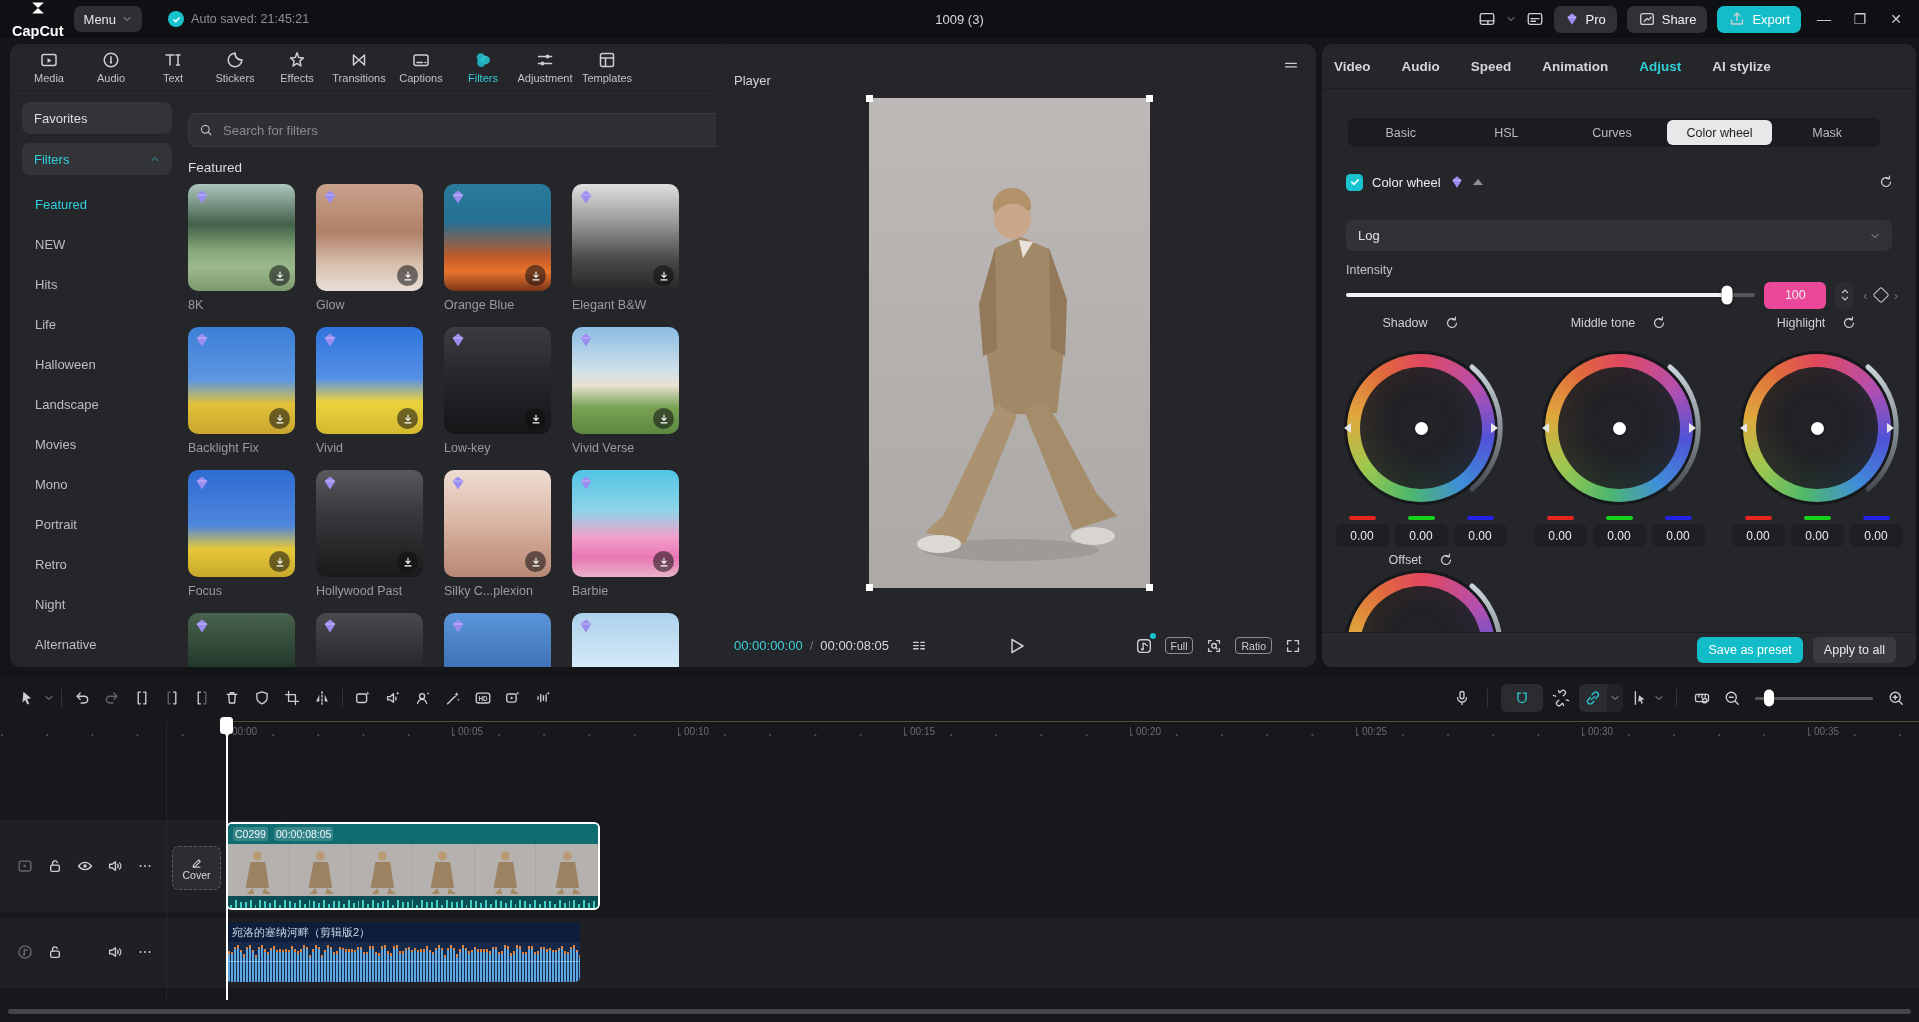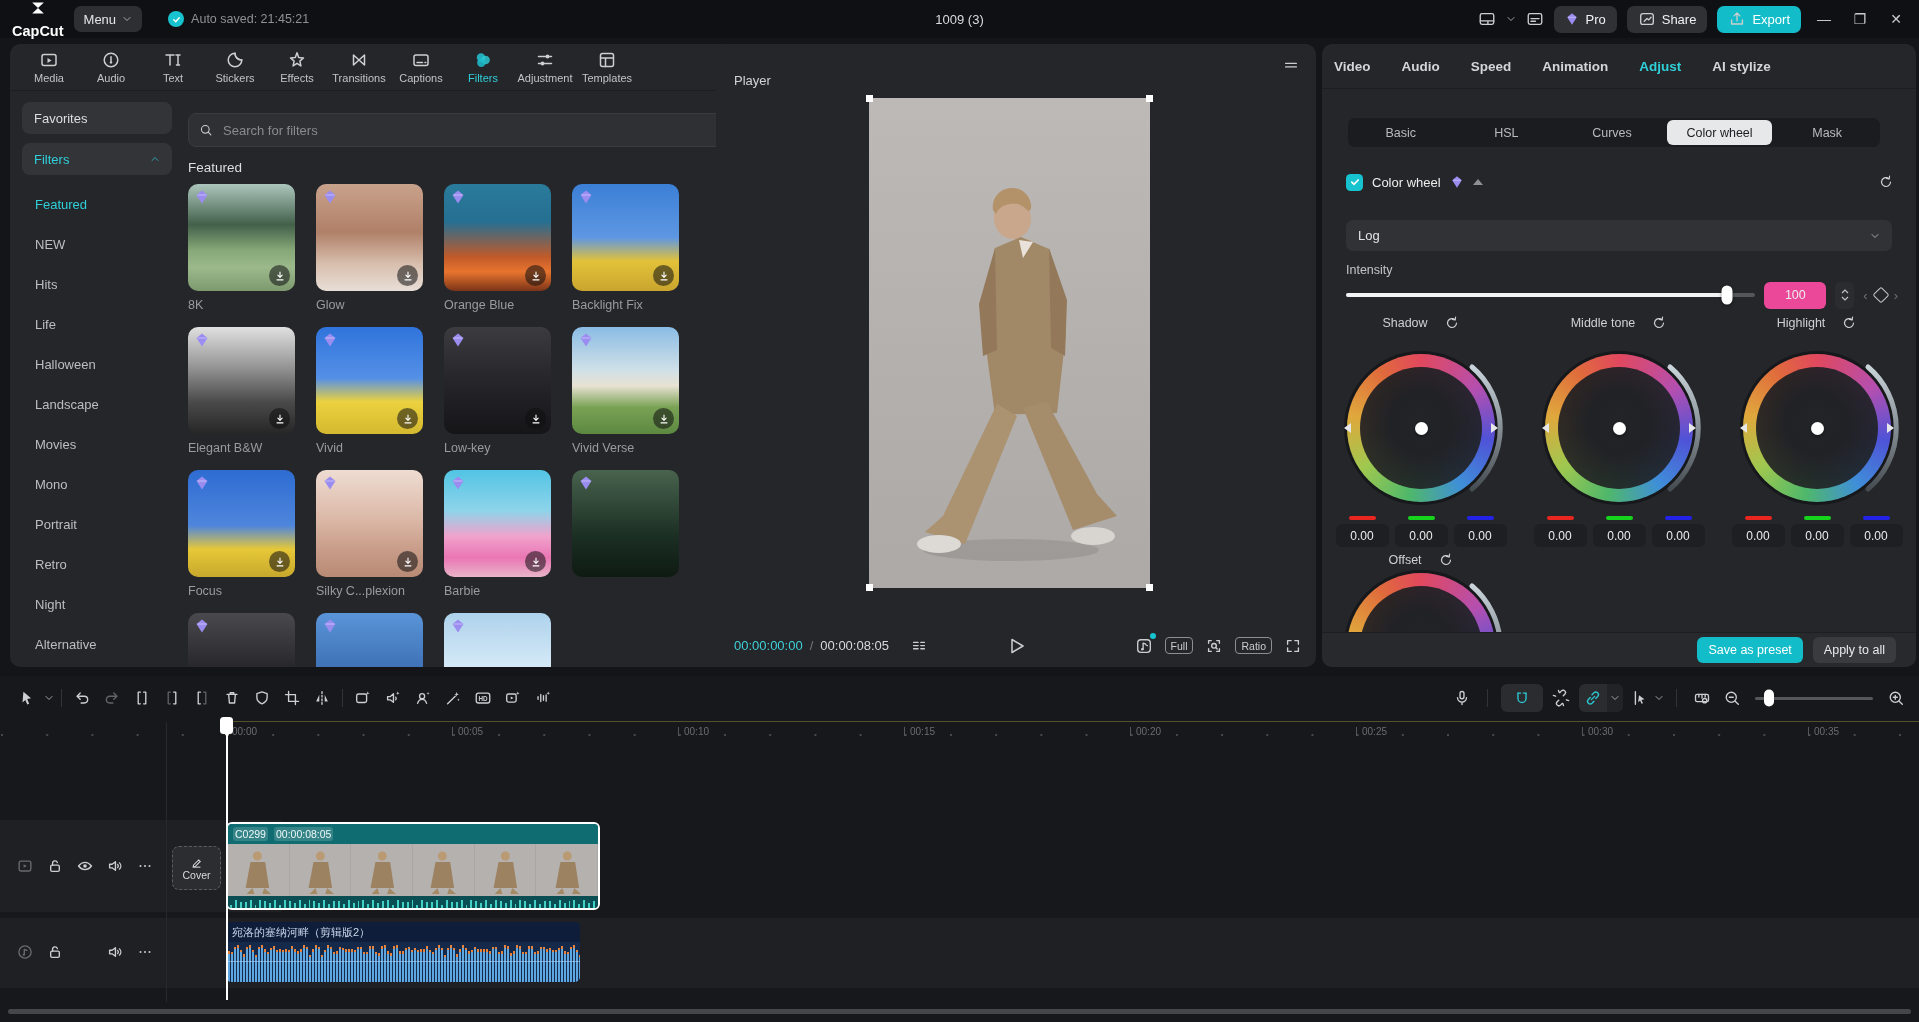--- a/index.html
+++ b/index.html
@@ -447,48 +447,48 @@
               <span class="dlbtn">
                 <svg viewBox="0 0 14 14">
                   <path d="M7 2.5v6m0 0L4.5 6M7 8.5L9.5 6" style="stroke:#fff;fill:none;stroke-width:1.3;stroke-linecap:round;stroke-linejoin:round"></path>
                   <path d="M3.5 11.5h7" style="stroke:#fff;stroke-width:1.3;stroke-linecap:round"></path>
                 </svg>
               </span>
             </div>
             <div class="fname">Orange Blue</div>
           </div>
           <div class="fcard">
-            <div class="fthumb" style="background:linear-gradient(180deg,#3b7fd6 0%,#5e97e2 50%,#e2c23a 72%,#caa52e 100%)">
+            <div class="fthumb" style="background:linear-gradient(180deg,#e0e0e0 0%,#9a9a9a 35%,#4a4a4a 70%,#262626 100%)">
               <span class="pro-badge"><svg viewBox="0 0 16 16">
                   <path d="M8 1.5l5.5 4.5L8 14.5 2.5 6z" style="fill:#9b8cf0;stroke:none"></path>
                   <path d="M3.5 6h9" style="stroke:#c9c2f8;stroke-width:.9;fill:none"></path>
                 </svg></span>
               <span class="dlbtn">
                 <svg viewBox="0 0 14 14">
                   <path d="M7 2.5v6m0 0L4.5 6M7 8.5L9.5 6" style="stroke:#fff;fill:none;stroke-width:1.3;stroke-linecap:round;stroke-linejoin:round"></path>
                   <path d="M3.5 11.5h7" style="stroke:#fff;stroke-width:1.3;stroke-linecap:round"></path>
                 </svg>
               </span>
             </div>
-            <div class="fname">Backlight Fix</div>
-          </div>
-          <div class="fcard">
-            <div class="fthumb" style="background:linear-gradient(180deg,#e0e0e0 0%,#9a9a9a 35%,#4a4a4a 70%,#262626 100%)">
+            <div class="fname">Elegant B&amp;W</div>
+          </div>
+          <div class="fcard">
+            <div class="fthumb" style="background:linear-gradient(180deg,#3b7fd6 0%,#5e97e2 50%,#e2c23a 72%,#caa52e 100%)">
               <span class="pro-badge"><svg viewBox="0 0 16 16">
                   <path d="M8 1.5l5.5 4.5L8 14.5 2.5 6z" style="fill:#9b8cf0;stroke:none"></path>
                   <path d="M3.5 6h9" style="stroke:#c9c2f8;stroke-width:.9;fill:none"></path>
                 </svg></span>
               <span class="dlbtn">
                 <svg viewBox="0 0 14 14">
                   <path d="M7 2.5v6m0 0L4.5 6M7 8.5L9.5 6" style="stroke:#fff;fill:none;stroke-width:1.3;stroke-linecap:round;stroke-linejoin:round"></path>
                   <path d="M3.5 11.5h7" style="stroke:#fff;stroke-width:1.3;stroke-linecap:round"></path>
                 </svg>
               </span>
             </div>
-            <div class="fname">Elegant B&amp;W</div>
+            <div class="fname">Backlight Fix</div>
           </div>
           <div class="fcard">
             <div class="fthumb" style="background:linear-gradient(180deg,#2f74dc 0%,#5590e6 48%,#ecd23e 70%,#d4b82f 100%)">
               <span class="pro-badge"><svg viewBox="0 0 16 16">
                   <path d="M8 1.5l5.5 4.5L8 14.5 2.5 6z" style="fill:#9b8cf0;stroke:none"></path>
                   <path d="M3.5 6h9" style="stroke:#c9c2f8;stroke-width:.9;fill:none"></path>
                 </svg></span>
               <span class="dlbtn">
                 <svg viewBox="0 0 14 14">
                   <path d="M7 2.5v6m0 0L4.5 6M7 8.5L9.5 6" style="stroke:#fff;fill:none;stroke-width:1.3;stroke-linecap:round;stroke-linejoin:round"></path>
@@ -535,20 +535,35 @@
                   <path d="M3.5 6h9" style="stroke:#c9c2f8;stroke-width:.9;fill:none"></path>
                 </svg></span>
               <span class="dlbtn">
                 <svg viewBox="0 0 14 14">
                   <path d="M7 2.5v6m0 0L4.5 6M7 8.5L9.5 6" style="stroke:#fff;fill:none;stroke-width:1.3;stroke-linecap:round;stroke-linejoin:round"></path>
                   <path d="M3.5 11.5h7" style="stroke:#fff;stroke-width:1.3;stroke-linecap:round"></path>
                 </svg>
               </span>
             </div>
             <div class="fname">Focus</div>
+          </div>
+          <div class="fcard">
+            <div class="fthumb" style="background:linear-gradient(180deg,#59595d 0%,#39393d 40%,#19191c 100%)">
+              <span class="pro-badge"><svg viewBox="0 0 16 16">
+                  <path d="M8 1.5l5.5 4.5L8 14.5 2.5 6z" style="fill:#9b8cf0;stroke:none"></path>
+                  <path d="M3.5 6h9" style="stroke:#c9c2f8;stroke-width:.9;fill:none"></path>
+                </svg></span>
+              <span class="dlbtn">
+                <svg viewBox="0 0 14 14">
+                  <path d="M7 2.5v6m0 0L4.5 6M7 8.5L9.5 6" style="stroke:#fff;fill:none;stroke-width:1.3;stroke-linecap:round;stroke-linejoin:round"></path>
+                  <path d="M3.5 11.5h7" style="stroke:#fff;stroke-width:1.3;stroke-linecap:round"></path>
+                </svg>
+              </span>
+            </div>
+            <div class="fname">Hollywood Past</div>
           </div>
           <div class="fcard">
             <div class="fthumb" style="background:linear-gradient(180deg,#eedcd2 0%,#dcb9a8 45%,#c89c88 75%,#b88a76 100%)">
               <span class="pro-badge"><svg viewBox="0 0 16 16">
                   <path d="M8 1.5l5.5 4.5L8 14.5 2.5 6z" style="fill:#9b8cf0;stroke:none"></path>
                   <path d="M3.5 6h9" style="stroke:#c9c2f8;stroke-width:.9;fill:none"></path>
                 </svg></span>
               <span class="dlbtn">
                 <svg viewBox="0 0 14 14">
                   <path d="M7 2.5v6m0 0L4.5 6M7 8.5L9.5 6" style="stroke:#fff;fill:none;stroke-width:1.3;stroke-linecap:round;stroke-linejoin:round"></path>

